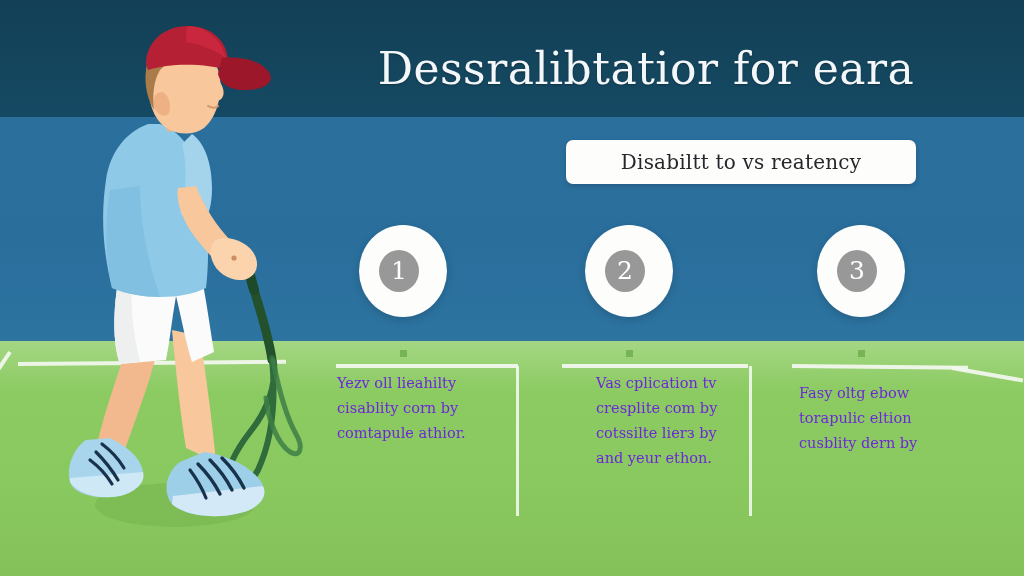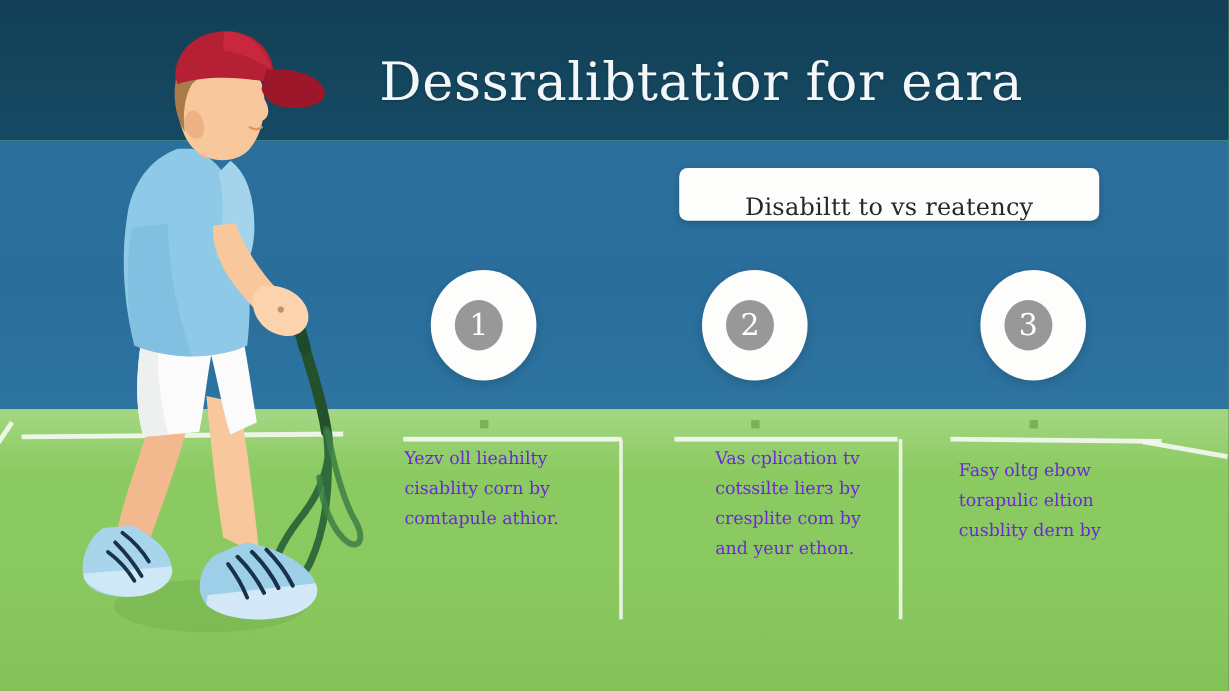--- a/index.html
+++ b/index.html
@@ -127,34 +127,35 @@
     left: 316px;
     top: 41px;
     width: 660px;
     font-size: 44px;
     line-height: 56px;
     letter-spacing: 0.5px;
     color: #f4f7f9;
     font-family: "DejaVu Serif", serif;
     text-shadow: 0 1px 2px rgba(0,0,0,0.28);
     white-space: nowrap;
+    text-align: center;
   }
 
   
   .pill {
     position: absolute;
     left: 566px;
     top: 140px;
     width: 350px;
     height: 44px;
     background: #fdfdfb;
     border-radius: 7px;
     box-shadow: 0 2px 5px rgba(0,0,0,0.18);
     display: flex;
-    align-items: flex-end;
+    align-items: center;
     justify-content: center;
   }
   .pill-text {
     font-size: 20px;
     color: #25272a;
     font-family: "DejaVu Serif", serif;
     letter-spacing: 0.2px;
   }
 
   
@@ -301,22 +302,22 @@
     <div class="step-badge">3</div>
   </div>
 
   <div class="col-text col-1">
       <div>Yezv oll lieahilty</div>
       <div>cisablity corn by</div>
       <div>comtapule athior.</div>
     </div>
   <div class="col-text col-2">
       <div>Vas cplication tv</div>
+      <div>cresplite com by</div>
       <div>cotssilte lierз by</div>
-      <div>cresplite com by</div>
       <div>and yeur ethon.</div>
     </div>
   <div class="col-text col-3">
       <div>Fasy oltg ebow</div>
       <div>torapulic eltion</div>
       <div>cusblity dern by</div>
     </div>
 
 </div>
 

